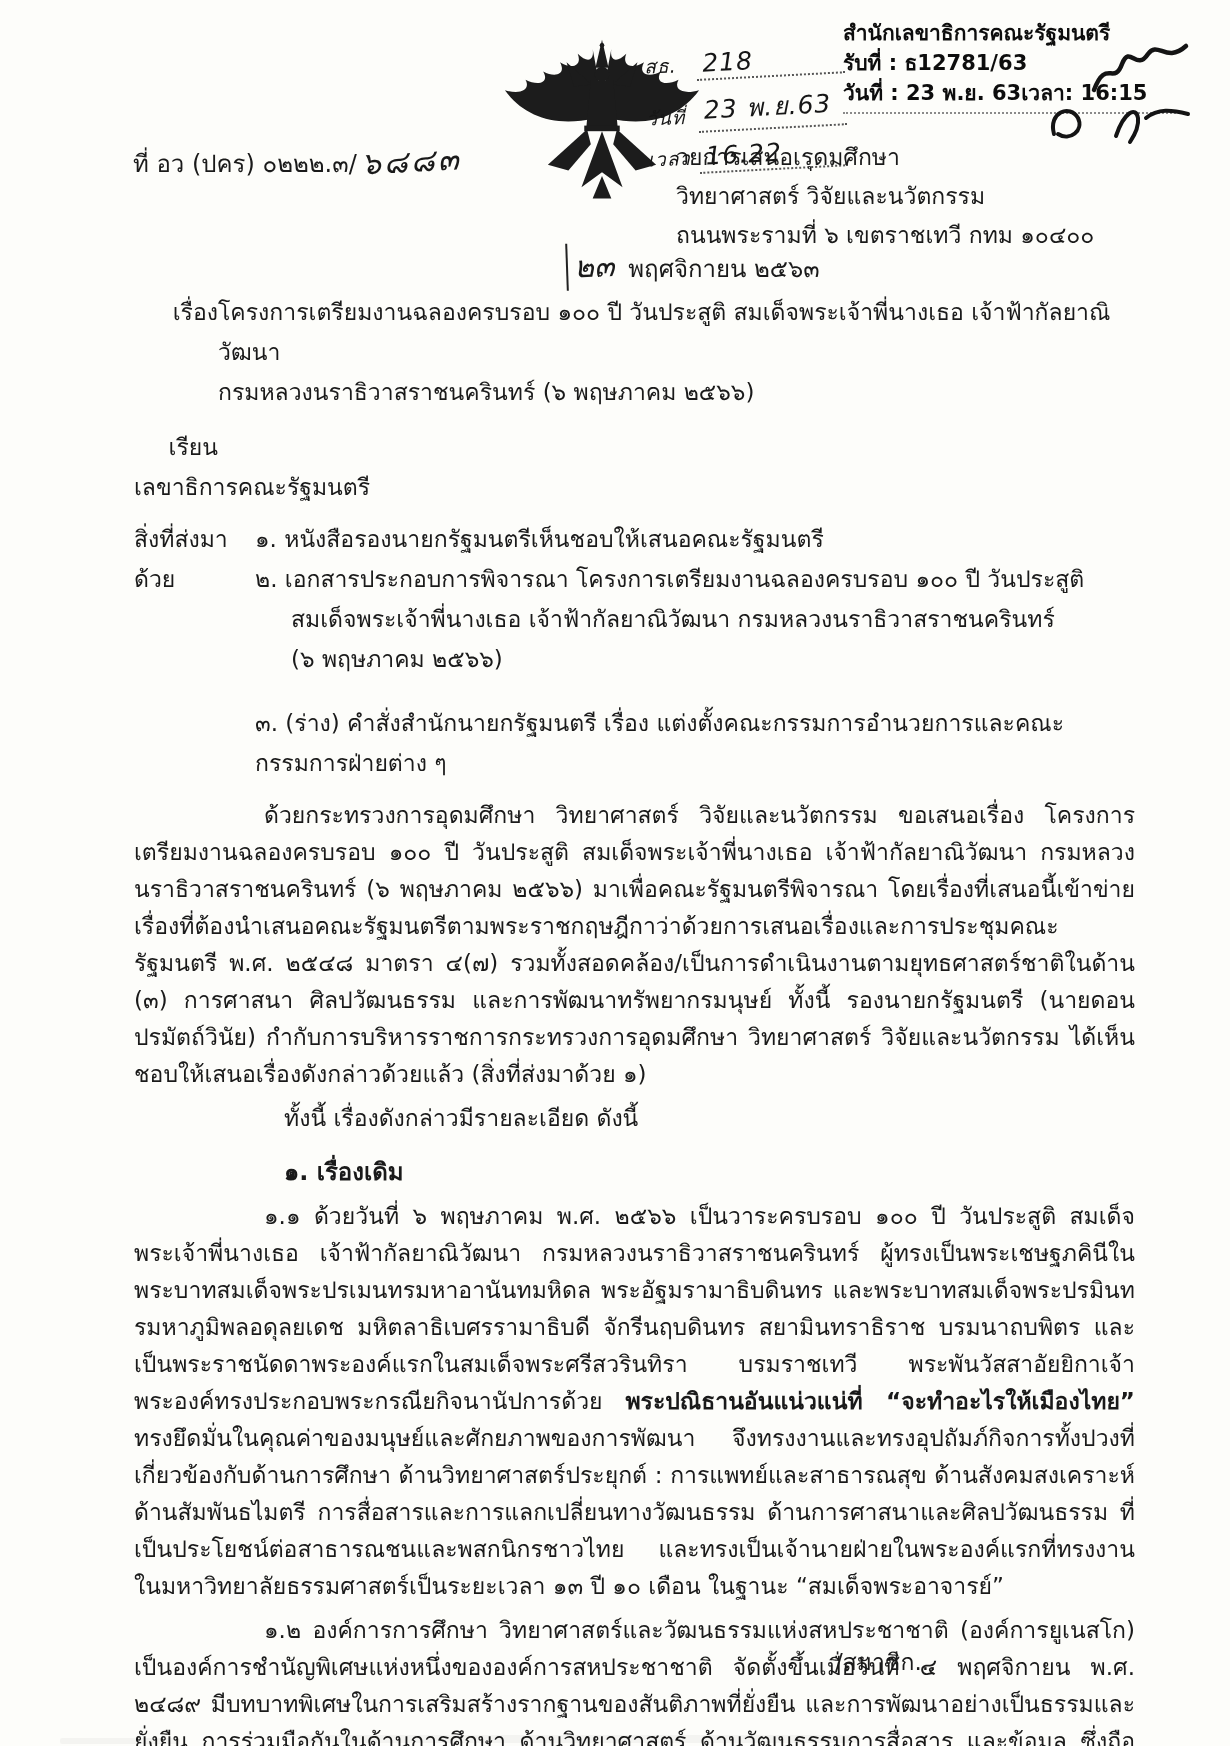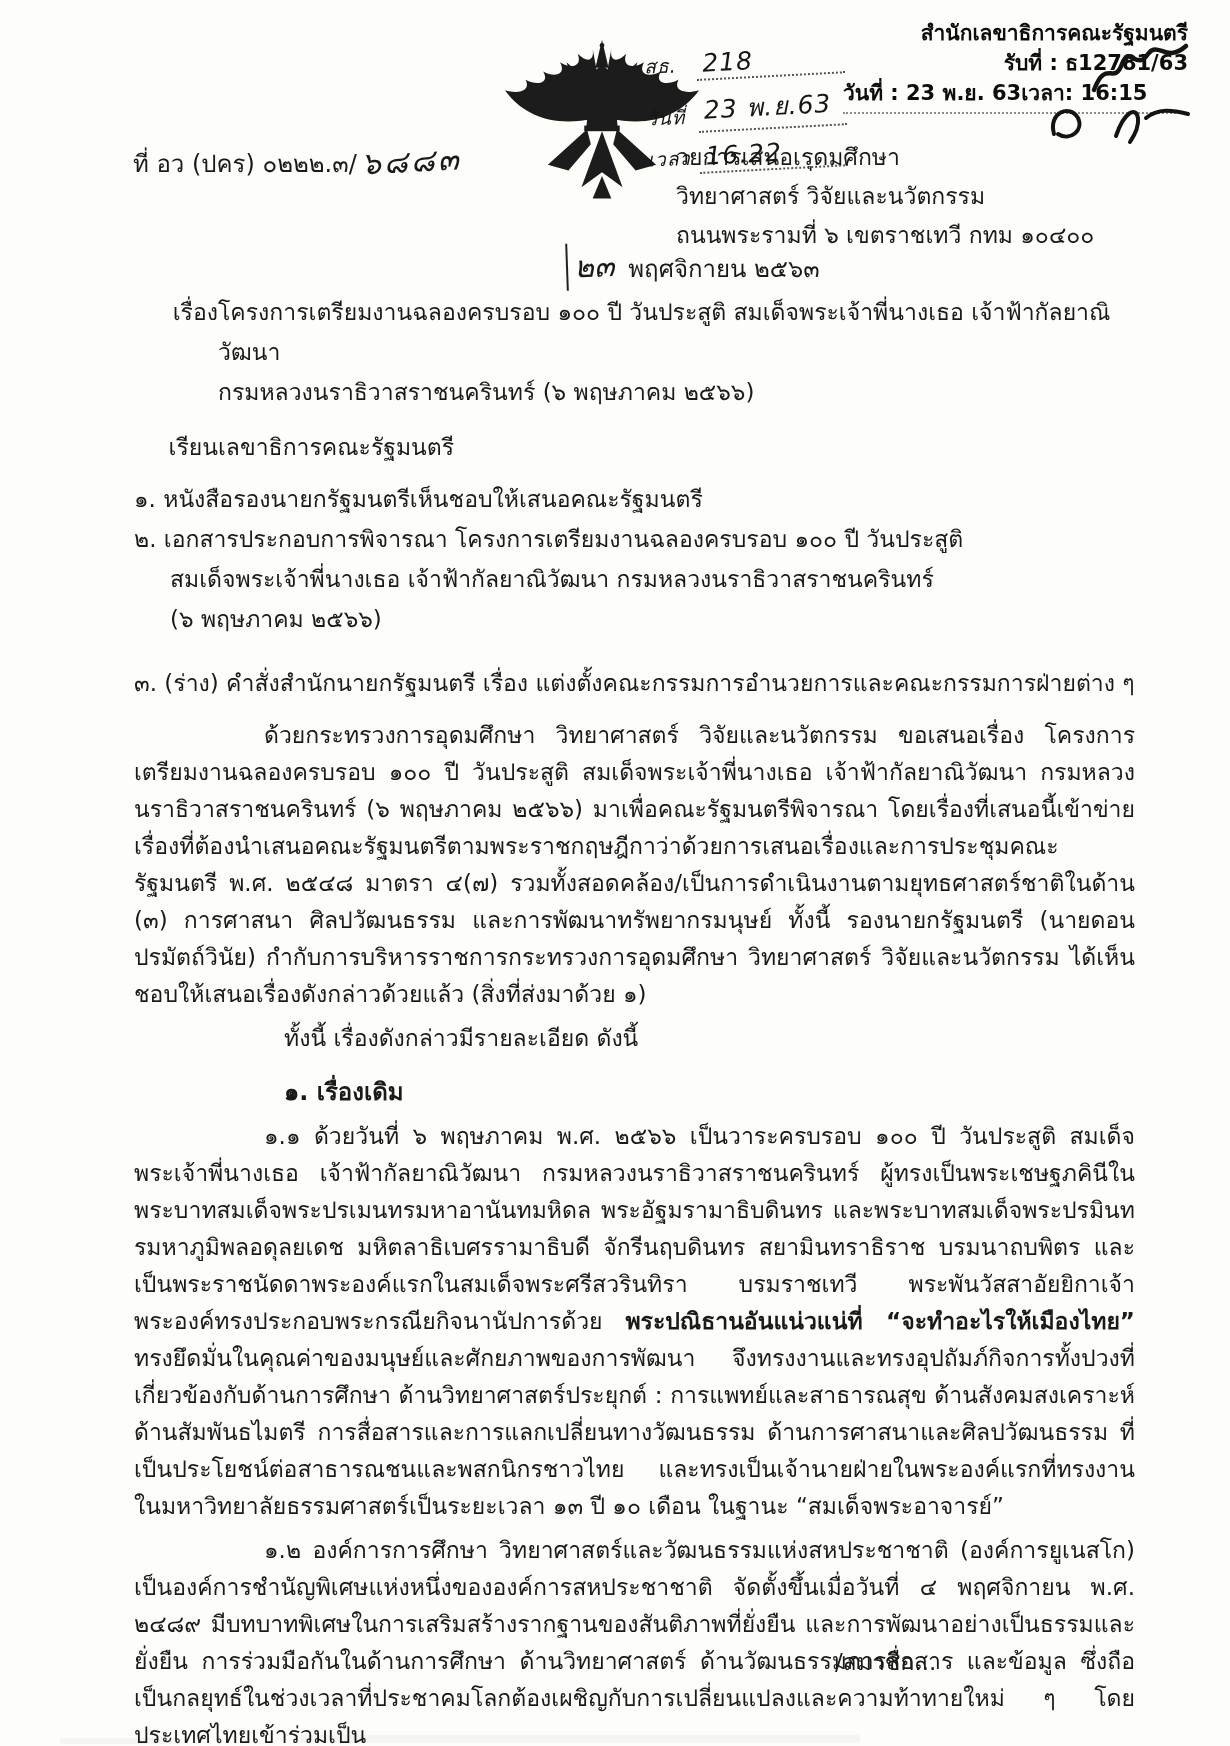--- a/index.html
+++ b/index.html
@@ -16,36 +16,36 @@
     font-style:italic; letter-spacing:1px;
   }
   .hand-log .row{display:flex; align-items:flex-end; margin-bottom:9px;}
   .hand-log .lbl{font-size:19px; width:52px; flex:none;}
   .hand-log .val{flex:1; border-bottom:2px dotted #555; padding:0 4px 1px 6px; transform:rotate(-1deg);}
   .gov-stamp{
     position:absolute; left:843px; top:18px; width:345px;
     font-size:21px; font-weight:bold; line-height:30px; color:#0d0d0d;
     font-family:"DejaVu Sans",sans-serif;
   }
-  .gov-stamp .line{white-space:nowrap;text-align:right;}
+  .gov-stamp .line{white-space:nowrap;}
   .gov-stamp .dual{display:flex; border-bottom:2px dotted #8a8a8a; padding-bottom:4px;}
   .initials{position:absolute;}
   .initials-1{left:1088px; top:40px;}
   .initials-2{left:1046px; top:96px;}
   .ref-line{position:absolute; left:133px; top:136px; font-size:24px; white-space:nowrap;}
   .ref-line .hand{font-size:31px; font-style:italic; letter-spacing:3px; transform:rotate(-3deg); display:inline-block; margin-left:4px;}
   .sender{position:absolute; left:676px; top:138px; font-size:23px; line-height:39px;}
   .date-line{position:absolute; left:566px; top:243px; font-size:24px; white-space:nowrap;}
   .date-line .hand{font-size:30px; font-style:italic; display:inline-block; transform:rotate(-2deg); margin-right:14px; border-left:2px solid #222; padding-left:6px;}
   
   .content{position:absolute; left:134px; top:292px; width:1001px; font-size:23px; line-height:37px; text-align:left;}
   .row2{display:flex; line-height:40px;}
   .row2 .lbl{flex:none;text-align:right;}
   .subject .lbl{width:84px;}
-  .to-row{margin-top:15px;}
+  .to-row{margin-top:15px;flex-direction:column;}
   .to-row .lbl{width:84px;}
   .att{display:flex; margin-top:12px; line-height:40px;}
   .att .lbl{flex:none; width:121px;}
   .att-items{flex:1;}
   .att-cont{padding-left:36px;}
   .att-item3{margin-top:24px;}
   .para{margin-top:7px; text-align:justify; text-indent:130px; line-height:37px;}
   .para-note{text-indent:150px;}
   .sec-head{margin-top:17px; text-indent:150px; font-weight:bold; font-size:24px;}
   .b{font-weight:bold;}
@@ -141,20 +141,21 @@
         <div>กรมหลวงนราธิวาสราชนครินทร์ (๖ พฤษภาคม ๒๕๖๖)</div>
       </div>
     </div>
 
     <div class="row2 to-row">
       <span class="lbl">เรียน</span>
       <span>เลขาธิการคณะรัฐมนตรี</span>
     </div>
 
     <div class="att">
+      <span class="lbl">สิ่งที่ส่งมาด้วย</span>
       <div class="att-items">
         <div>๑. หนังสือรองนายกรัฐมนตรีเห็นชอบให้เสนอคณะรัฐมนตรี</div>
         <div>๒. เอกสารประกอบการพิจารณา โครงการเตรียมงานฉลองครบรอบ ๑๐๐ ปี วันประสูติ</div>
         <div class="att-cont">สมเด็จพระเจ้าพี่นางเธอ เจ้าฟ้ากัลยาณิวัฒนา กรมหลวงนราธิวาสราชนครินทร์</div>
         <div class="att-cont">(๖ พฤษภาคม ๒๕๖๖)</div>
         <div class="att-item3">๓. (ร่าง) คำสั่งสำนักนายกรัฐมนตรี เรื่อง แต่งตั้งคณะกรรมการอำนวยการและคณะกรรมการฝ่ายต่าง ๆ</div>
       </div>
     </div>
 
     <div class="para" style="margin-top:14px;">ด้วยกระทรวงการอุดมศึกษา วิทยาศาสตร์ วิจัยและนวัตกรรม ขอเสนอเรื่อง โครงการเตรียมงานฉลองครบรอบ ๑๐๐ ปี วันประสูติ สมเด็จพระเจ้าพี่นางเธอ เจ้าฟ้ากัลยาณิวัฒนา กรมหลวงนราธิวาสราชนครินทร์ (๖ พฤษภาคม ๒๕๖๖) มาเพื่อคณะรัฐมนตรีพิจารณา โดยเรื่องที่เสนอนี้เข้าข่ายเรื่องที่ต้องนำเสนอคณะรัฐมนตรีตามพระราชกฤษฎีกาว่าด้วยการเสนอเรื่องและการประชุมคณะรัฐมนตรี พ.ศ. ๒๕๔๘ มาตรา ๔(๗) รวมทั้งสอดคล้อง/เป็นการดำเนินงานตามยุทธศาสตร์ชาติในด้าน (๓) การศาสนา ศิลปวัฒนธรรม และการพัฒนาทรัพยากรมนุษย์ ทั้งนี้ รองนายกรัฐมนตรี (นายดอน ปรมัตถ์วินัย) กำกับการบริหารราชการกระทรวงการอุดมศึกษา วิทยาศาสตร์ วิจัยและนวัตกรรม ได้เห็นชอบให้เสนอเรื่องดังกล่าวด้วยแล้ว (สิ่งที่ส่งมาด้วย ๑)</div>

